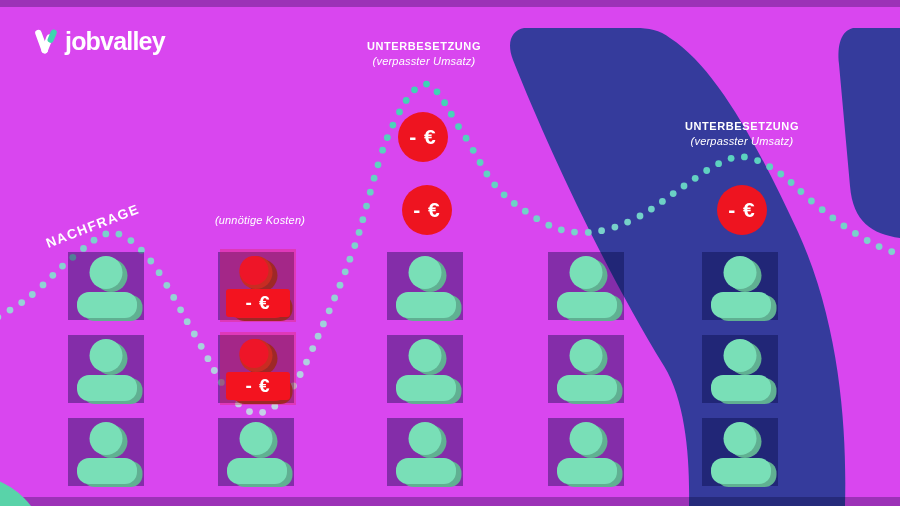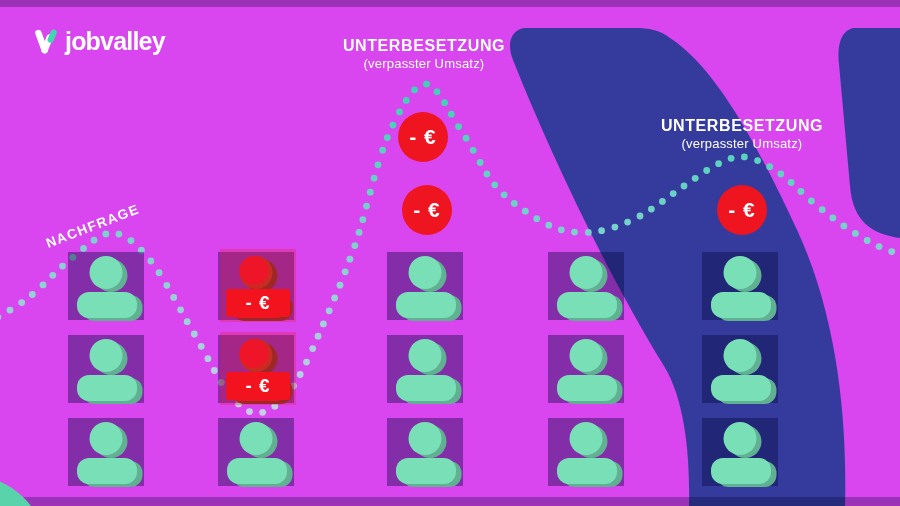--- a/index.html
+++ b/index.html
@@ -9,23 +9,23 @@
     font-family:"Liberation Sans",sans-serif;
   }
   .stage svg{display:block;}
   #bg-svg{position:absolute;left:0;top:0;}
   
   .logo{position:absolute;left:33px;top:27px;display:flex;align-items:center;gap:5px;}
   .logo-word{color:#ffffff;font-size:25px;font-weight:bold;letter-spacing:-0.8px;}
   
   .label{position:absolute;transform:translate(-50%,-50%);text-align:center;color:#ffffff;white-space:nowrap;}
   .label.rot{transform:translate(-50%,-50%) rotate(-21deg);}
-  .lbl-title{font-size:16px;font-weight:bold;letter-spacing:0.6px;line-height:1.25;}
+  .lbl-title{font-size:11px;font-weight:bold;letter-spacing:0.6px;line-height:1.25;}
   .lbl-title.sm{font-size:13.5px;letter-spacing:1.4px;}
-  .lbl-sub{font-size:13px;font-weight:500;letter-spacing:0.2px;line-height:1.3;}
+  .lbl-sub{font-size:11px;font-style:italic;font-weight:500;letter-spacing:0.2px;line-height:1.3;}
   
   .person{position:absolute;width:62px;height:62px;}
   .halo{position:absolute;left:-9px;top:-4px;right:-5px;bottom:-2px;background:rgba(4,8,64,0.40);}
   .p-svg{position:absolute;left:0;top:0;overflow:visible;}
   .red-wash{position:absolute;left:-7px;top:-7px;right:-7px;bottom:-4px;background:rgba(240,25,60,0.30);}
   .euro-badge{
     position:absolute;left:-1px;right:-1px;top:33px;height:28px;border-radius:3px;
     background:#f3131f;color:#ffffff;font-weight:bold;font-size:19px;letter-spacing:1px;
     display:flex;align-items:center;justify-content:center;
   }
@@ -178,20 +178,21 @@
       <line x1="23" y1="4.5" x2="19.6" y2="12.5" stroke="#3fd6b0" stroke-width="6.8" stroke-linecap="round"></line>
     </svg>
     <span class="logo-word">jobvalley</span>
   </div>
 
   <div class="label rot" style="left:93px;top:227px;">
     <div class="lbl-title sm">NACHFRAGE</div>
   </div>
 
   <div class="label" style="left:260px;top:220px;">
+    <div class="lbl-sub">(unnötige Kosten)</div>
   </div>
 
   <div class="label" style="left:424px;top:54px;">
     <div class="lbl-title">UNTERBESETZUNG</div>
     <div class="lbl-sub">(verpasster Umsatz)</div>
   </div>
 
   <div class="label" style="left:742px;top:134px;">
     <div class="lbl-title">UNTERBESETZUNG</div>
     <div class="lbl-sub">(verpasster Umsatz)</div>

